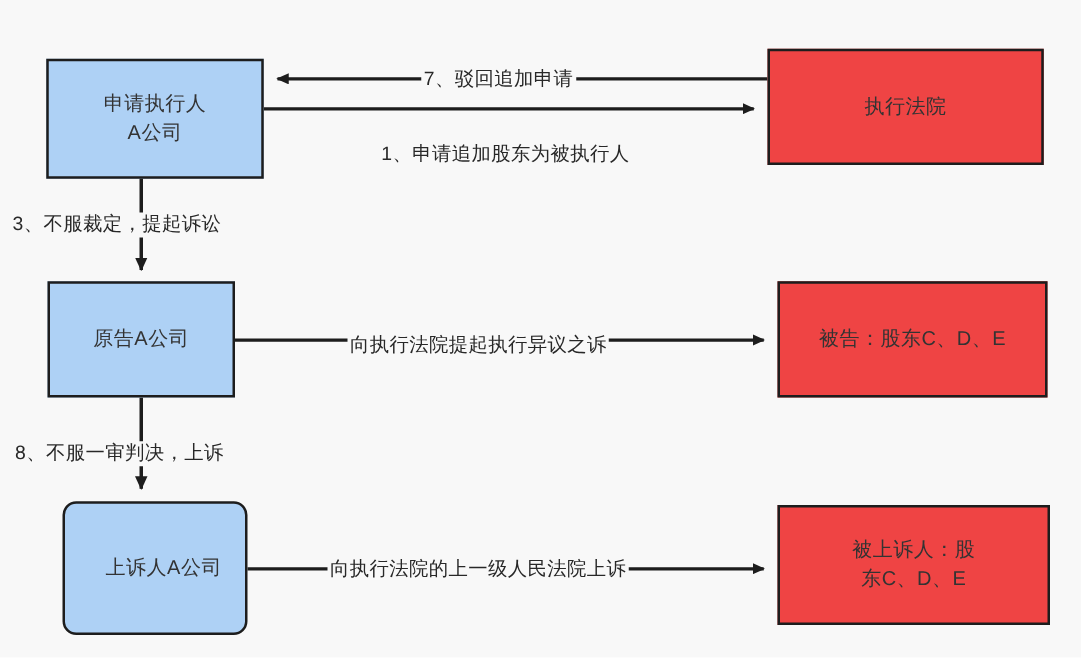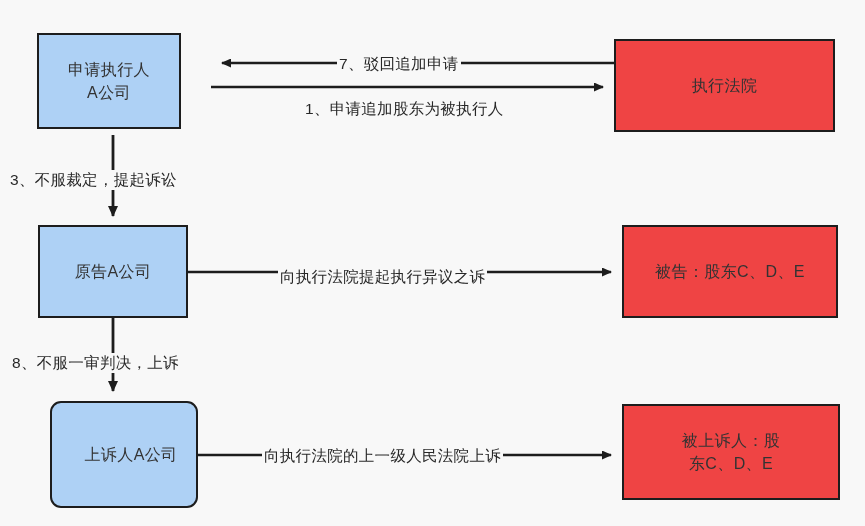--- a/index.html
+++ b/index.html
@@ -82,21 +82,21 @@
 
     <line x1="113" y1="135" x2="113" y2="216" stroke="#1d1d1d" stroke-width="2.8" marker-end="url(#arrow-d)"></line>
 
     <line x1="188" y1="272" x2="611" y2="272" stroke="#1d1d1d" stroke-width="2.6" marker-end="url(#arrow-r)"></line>
 
     <line x1="113" y1="318" x2="113" y2="391" stroke="#1d1d1d" stroke-width="2.8" marker-end="url(#arrow-d)"></line>
 
     <line x1="198" y1="455" x2="611" y2="455" stroke="#1d1d1d" stroke-width="2.6" marker-end="url(#arrow-r)"></line>
   </svg>
 
-  <div class="node blue" style="left:37px; top:33px; width:144px; height:96px;">
+  <div class="node blue" style="left:37px; top:47px; width:174px; height:96px;">
     <span>申请执行人
 A公司</span>
   </div>
 
   <div class="node plain" style="left:614px; top:39px; width:221px; height:93px;">
     <span>执行法院</span>
   </div>
 
   <div class="node plain" style="left:622px; top:225px; width:216px; height:93px;">
     <span>被告：股东C、D、E</span>
@@ -110,21 +110,21 @@
     <span>上诉人A公司</span>
   </div>
 
   <div class="node plain" style="left:622px; top:404px; width:218px; height:96px;">
     <span>被上诉人：股
 东C、D、E</span>
   </div>
 
   <div class="edge-label" style="left:337px; top:54px;">7、驳回追加申请</div>
 
-  <div class="edge-label" style="left:303px; top:99px;">1、申请追加股东为被执行人</div>
+  <div class="edge-label" style="left:303px; top:114px;">1、申请追加股东为被执行人</div>
 
   <div class="edge-label" style="left:8px; top:170px;">3、不服裁定，提起诉讼</div>
 
   <div class="edge-label" style="left:278px; top:267px;">向执行法院提起执行异议之诉</div>
 
   <div class="edge-label" style="left:10px; top:353px;">8、不服一审判决，上诉</div>
 
   <div class="edge-label" style="left:262px; top:446px;">向执行法院的上一级人民法院上诉</div>
 
 </div>

